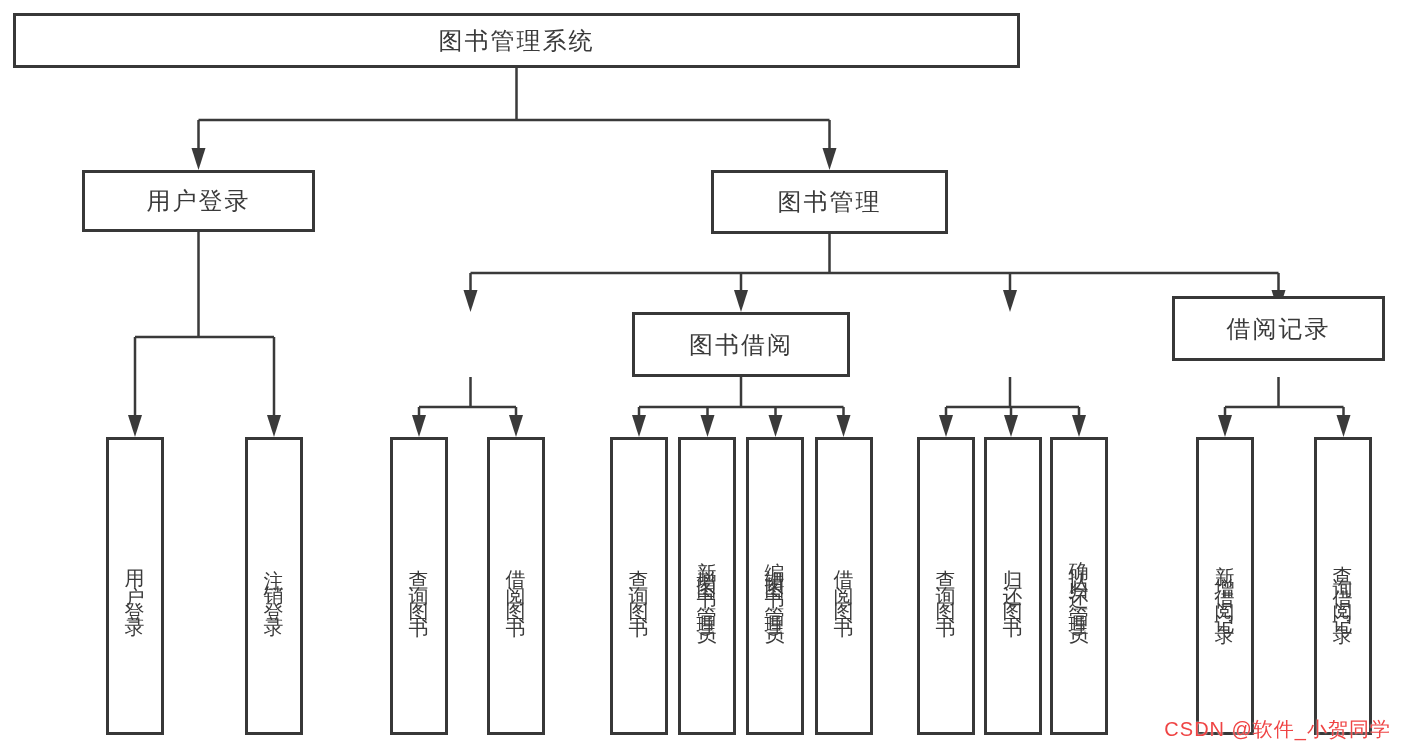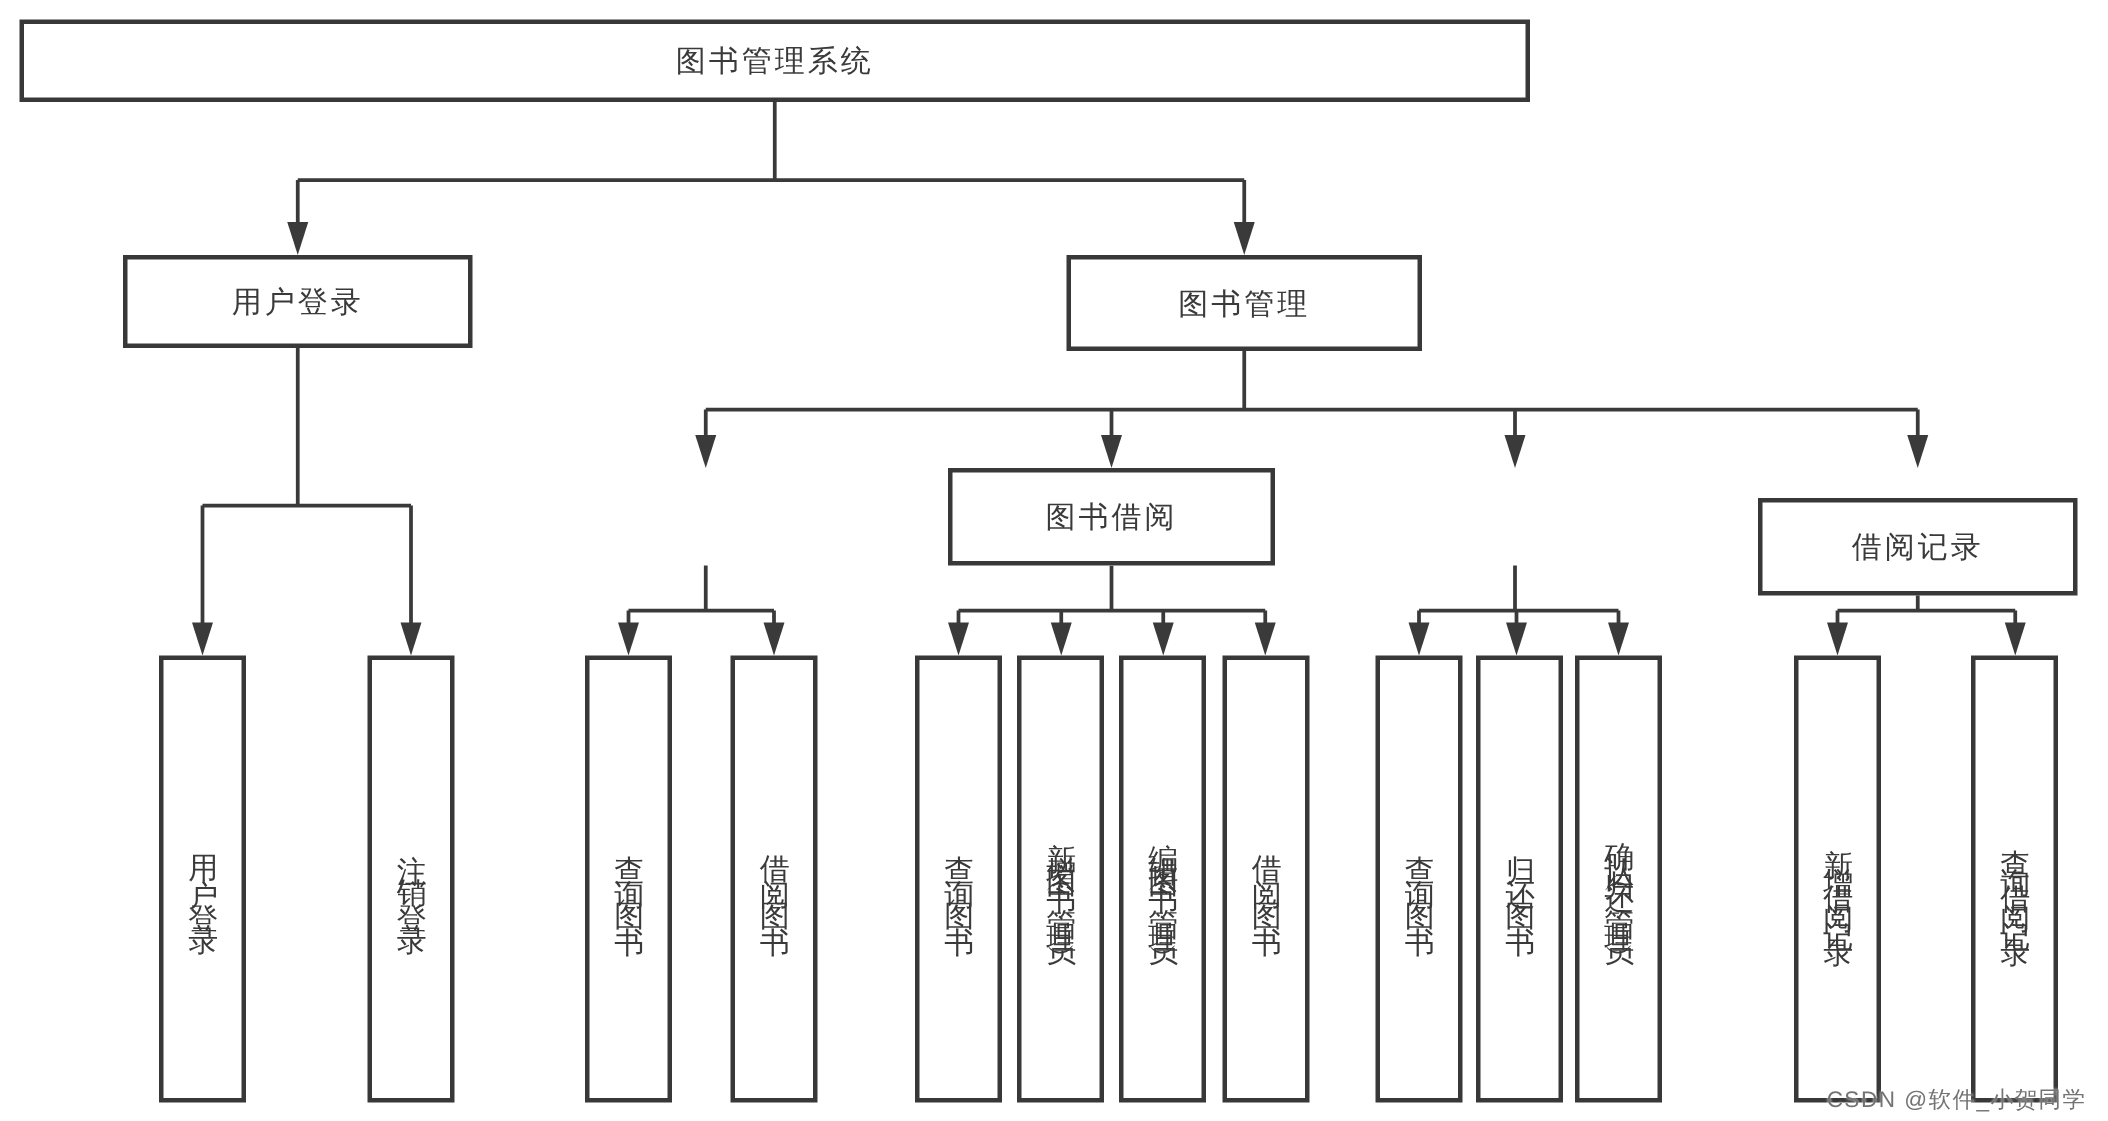--- a/index.html
+++ b/index.html
@@ -26,21 +26,21 @@
     position: absolute;
     box-sizing: border-box;
     background: #ffffff;
     border: 3px solid #383838;
     display: flex;
     align-items: center;
     justify-content: center;
     color: #3a3a3a;
   }
   .hbox span {
-    font-size: 20px;
+    font-size: 24px;
     letter-spacing: 2px;
     white-space: nowrap;
   }
   .leaf {
     top: 437px;
     width: 58px;
     height: 298px;
   }
   .leaf span {
     writing-mode: vertical-rl;
@@ -49,22 +49,22 @@
     line-height: 1;
     white-space: nowrap;
   }
   .chars4 span { letter-spacing: 16px; text-indent: 0; margin-top: 0; }
   .chars6 span { letter-spacing: 12px; }
   .chars9 span { letter-spacing: 9px; }
   .watermark {
     position: absolute;
     right: 14px;
     bottom: 4px;
-    font-size: 15px;
-    color: #737373;
+    font-size: 20px;
+    color: #ef4444;
     letter-spacing: 1px;
     text-shadow: 0 0 2px #ffffff;
     white-space: nowrap;
   }
 </style>
 </head>
 <body>
 
 <div class="canvas">
 
@@ -115,21 +115,21 @@
   <div class="box hbox" style="left:82px;top:170px;width:233px;height:62px">
     <span>用户登录</span>
   </div>
   <div class="box hbox" style="left:711px;top:170px;width:237px;height:64px">
     <span>图书管理</span>
   </div>
 
   <div class="box hbox" style="left:632px;top:312px;width:218px;height:65px">
     <span>图书借阅</span>
   </div>
-  <div class="box hbox" style="left:1172px;top:332px;width:213px;height:65px">
+  <div class="box hbox" style="left:1172px;top:296px;width:213px;height:65px">
     <span>借阅记录</span>
   </div>
 
   <div class="box leaf chars4" style="left:106px">
     <span>用户登录</span>
   </div>
   <div class="box leaf chars4" style="left:245px">
     <span>注销登录</span>
   </div>
 

